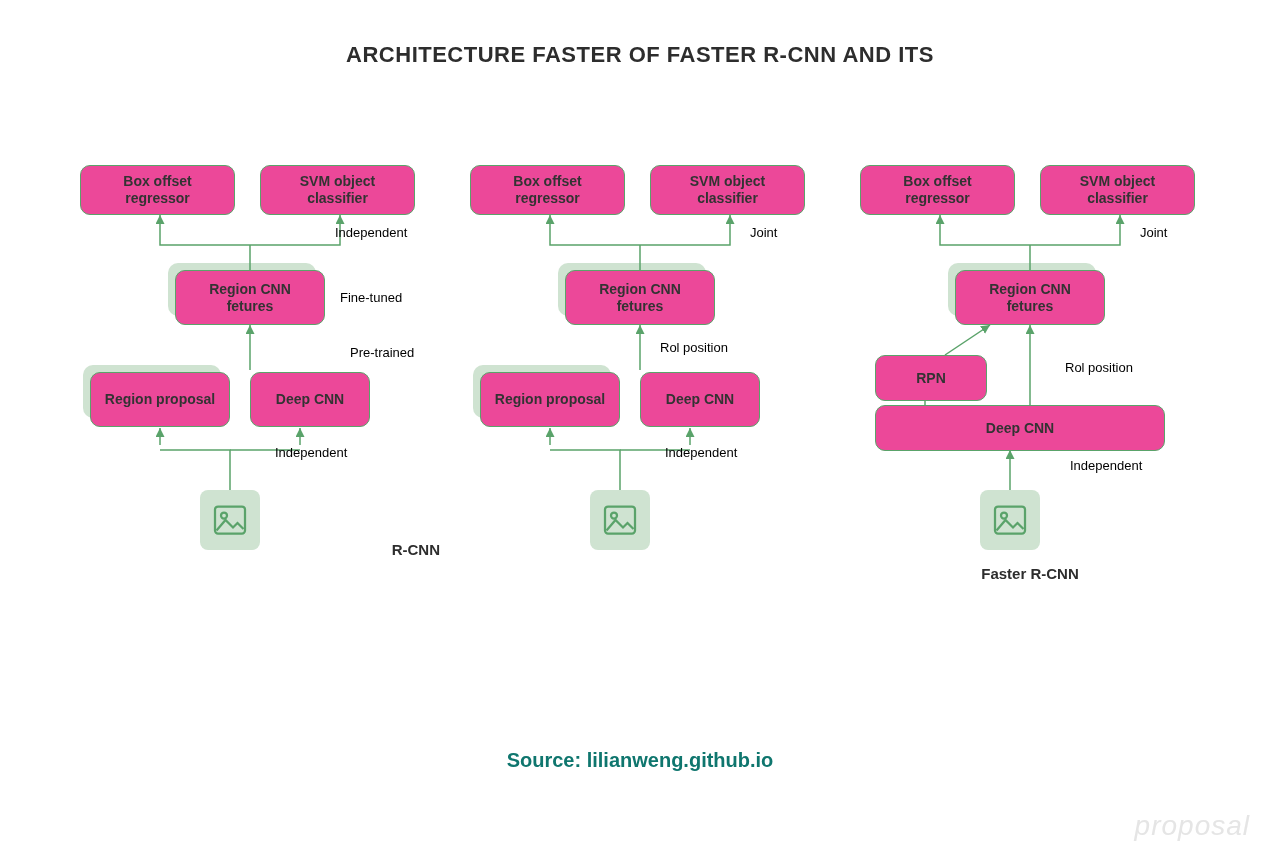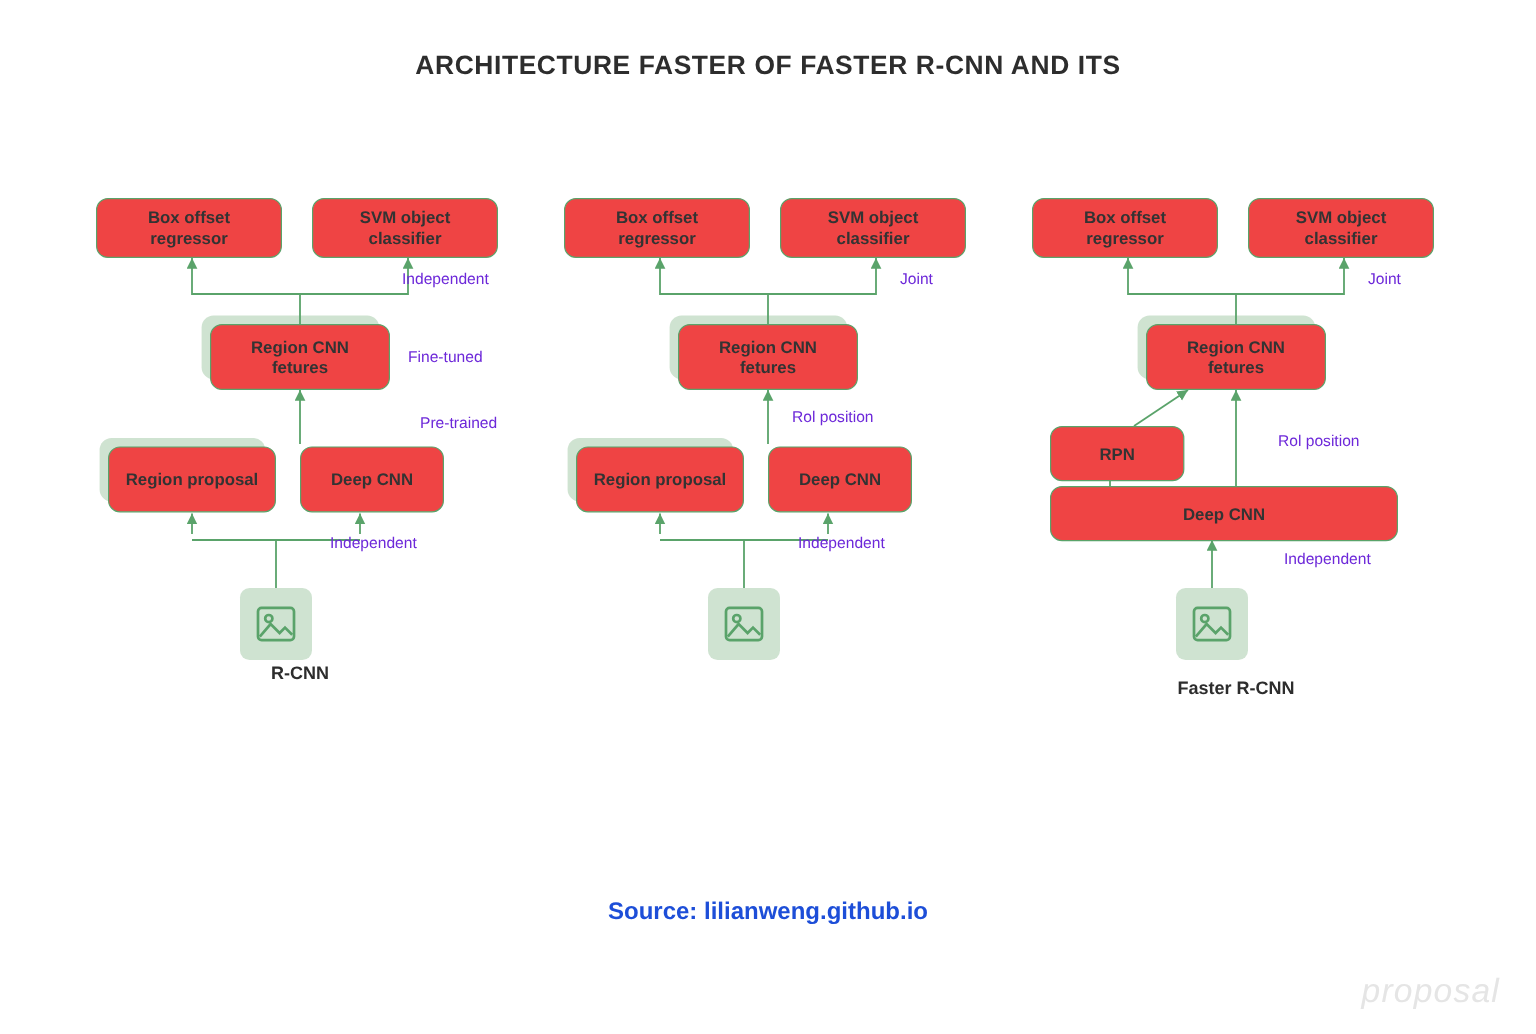--- a/index.html
+++ b/index.html
@@ -33,21 +33,21 @@
     height: 100%;
   }
   .col1 { left: 60px; }
   .col2 { left: 450px; }
   .col3 { left: 840px; }
 
   .node {
     position: absolute;
     border: 1.5px solid #5aa36a;
     border-radius: 10px;
-    background: #ef4444;
+    background: #ec4899;
     font-size: 14px;
     font-weight: 600;
     color: #333;
     display: flex;
     align-items: center;
     justify-content: center;
     text-align: center;
     padding: 22px 10px;
     line-height: 1.2;
   }
@@ -78,30 +78,30 @@
   .caption {
     position: absolute;
     font-size: 15px;
     font-weight: 700;
     color: #2d2d2d;
     text-align: center;
   }
   .annot {
     position: absolute;
     font-size: 13px;
-    color: #6d28d9;
+    color: #000000;
   }
   .source {
     position: absolute;
     bottom: 90px;
     width: 100%;
     text-align: center;
     font-size: 20px;
     font-weight: 700;
-    color: #1d4ed8;
+    color: #0f766e;
   }
   .watermark {
     position: absolute;
     right: 30px;
     bottom: 20px;
     font-size: 28px;
     font-weight: 400;
     color: #e5e5e5;
     font-style: italic;
     letter-spacing: 1px;
@@ -161,21 +161,21 @@
       </div>
 
     <div class="img-icon" style="left:140px; top:340px;">
       <svg viewBox="0 0 24 24">
           <rect x="2" y="3" width="20" height="18" rx="2" fill="none" stroke="#5aa36a" stroke-width="1.5"></rect>
           <circle cx="8" cy="9" r="2" fill="none" stroke="#5aa36a" stroke-width="1.5"></circle>
           <path d="M3,19 L9,12 L14,17 L17,14 L21,18" fill="none" stroke="#5aa36a" stroke-width="1.5"></path>
         </svg>
     </div>
 
-    <div class="caption" style="left:0; top:403px; width:380px;">R-CNN</div>
+    <div class="caption" style="left:0; top:391px; width:380px;text-align:right;">R-CNN</div>
 
     <div class="annot" style="left:275px; top:75px;">Independent</div>
     <div class="annot" style="left:280px; top:140px;">Fine-tuned</div>
     <div class="annot" style="left:290px; top:195px;">Pre-trained</div>
     <div class="annot" style="left:215px; top:295px;">Independent</div>
   </div>
 
   <div class="col col2">
     <svg class="arrows">
       <path class="arrow-stroke" d="M190,120 L190,95 M190,95 L100,95 L100,65" marker-end="url(#ah)"></path>

